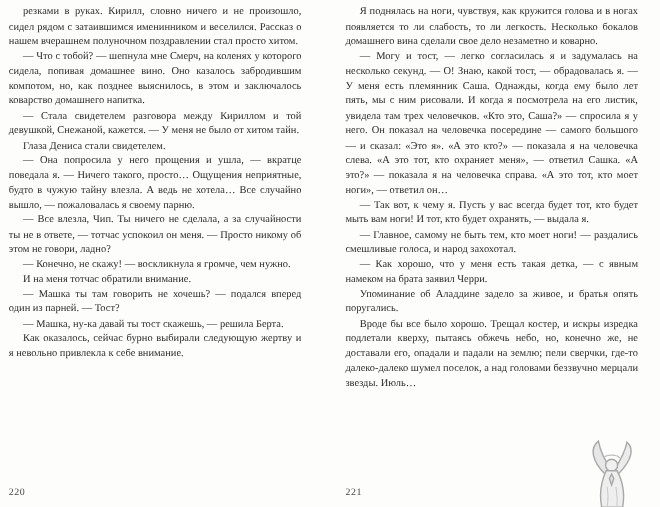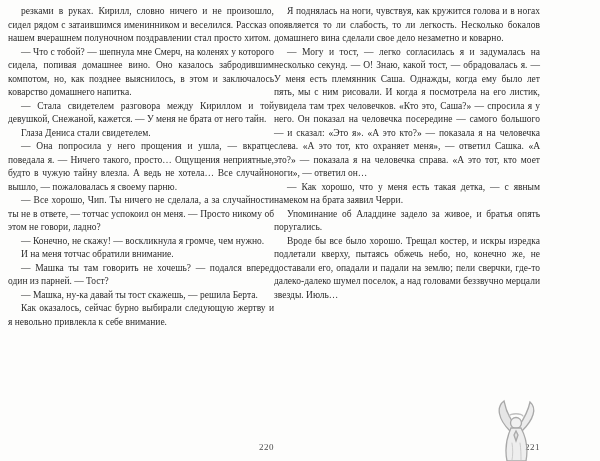--- a/index.html
+++ b/index.html
@@ -7,20 +7,21 @@
     padding: 0;
     background: #fdfdfc;
   }
   .spread {
     position: relative;
     width: 600px;
     height: 461px;
     box-sizing: border-box;
     padding: 5px 8px 0 8px;
     display: flex;
+    gap: 40px;
     font-family: "Liberation Serif", "DejaVu Serif", serif;
     color: #2b2b2b;
     overflow: hidden;
     border-radius: 27px;
   }
   .page {
     position: relative;
     width: 266px;
     height: 456px;
     box-sizing: border-box;
@@ -34,21 +35,21 @@
   }
   .page-text p.para {
     margin: 0;
     text-indent: 13px;
   }
   .page-number {
     position: absolute;
     bottom: 9px;
     left: 0;
     width: 100%;
-    text-align: right;
+    text-align: left;
     font-size: 9px;
     letter-spacing: 0.5px;
     color: #4a4a4a;
   }
   .corner-art {
     position: absolute;
     right: -2px;
     bottom: -4px;
     width: 52px;
     height: 68px;
@@ -57,37 +58,39 @@
 </style>
 </head>
 <body>
 
 <div class="spread">
 
   <div class="page">
     <div class="page-text">
         <p class="para">резками в руках. Кирилл, словно ничего и не произошло, сидел рядом с затаившимся именинником и веселился. Рассказ о нашем вчерашнем полуночном поздравлении стал просто хитом.</p>
         <p class="para">— Что с тобой? — шепнула мне Смерч, на коленях у которого сидела, попивая домашнее вино. Оно казалось забродившим компотом, но, как позднее выяснилось, в этом и заключалось коварство домашнего напитка.</p>
-        <p class="para">— Стала свидетелем разговора между Кириллом и той девушкой, Снежаной, кажется. — У меня не брата от него тайн.</p>
+        <p class="para">— Стала свидетелем разговора между Кириллом и той девушкой, Снежаной, кажется. — У меня не было от хитом тайн.</p>
         <p class="para">Глаза Дениса стали свидетелем.</p>
         <p class="para">— Она попросила у него прощения и ушла, — вкратце поведала я. — Ничего такого, просто… Ощущения неприятные, будто в чужую тайну влезла. А ведь не хотела… Все случайно вышло, — пожаловалась я своему парню.</p>
-        <p class="para">— Все хорошо, Чип. Ты ничего не сделала, а за случайности ты не в ответе, — тотчас успокоил он меня. — Просто никому об этом не говори, ладно?</p>
+        <p class="para">— Все влезла, Чип. Ты ничего не сделала, а за случайности ты не в ответе, — тотчас успокоил он меня. — Просто никому об этом не говори, ладно?</p>
         <p class="para">— Конечно, не скажу! — воскликнула я громче, чем нужно.</p>
         <p class="para">И на меня тотчас обратили внимание.</p>
         <p class="para">— Машка ты там говорить не хочешь? — подался вперед один из парней. — Тост?</p>
         <p class="para">— Машка, ну-ка давай ты тост скажешь, — решила Берта.</p>
         <p class="para">Как оказалось, сейчас бурно выбирали следующую жертву и я невольно привлекла к себе внимание.</p>
       </div>
     <div class="page-number">220</div>
   </div>
 
   <div class="page">
     <div class="page-text">
         <p class="para">Я поднялась на ноги, чувствуя, как кружится голова и в ногах появляется то ли слабость, то ли легкость. Несколько бокалов домашнего вина сделали свое дело незаметно и коварно.</p>
         <p class="para">— Могу и тост, — легко согласилась я и задумалась на несколько секунд. — О! Знаю, какой тост, — обрадовалась я. — У меня есть племянник Саша. Однажды, когда ему было лет пять, мы с ним рисовали. И когда я посмотрела на его листик, увидела там трех человечков. «Кто это, Саша?» — спросила я у него. Он показал на человечка посередине — самого большого — и сказал: «Это я». «А это кто?» — показала я на человечка слева. «А это тот, кто охраняет меня», — ответил Сашка. «А это?» — показала я на человечка справа. «А это тот, кто моет ноги», — ответил он…</p>
+        <p class="para">— Так вот, к чему я. Пусть у вас всегда будет тот, кто будет мыть вам ноги! И тот, кто будет охранять, — выдала я.</p>
+        <p class="para">— Главное, самому не быть тем, кто моет ноги! — раздались смешливые голоса, и народ захохотал.</p>
         <p class="para">— Как хорошо, что у меня есть такая детка, — с явным намеком на брата заявил Черри.</p>
         <p class="para">Упоминание об Аладдине задело за живое, и братья опять поругались.</p>
         <p class="para">Вроде бы все было хорошо. Трещал костер, и искры изредка подлетали кверху, пытаясь обжечь небо, но, конечно же, не доставали его, опадали и падали на землю; пели сверчки, где-то далеко-далеко шумел поселок, а над головами беззвучно мерцали звезды. Июль…</p>
       </div>
     <div class="page-number">221</div>
 
     <svg class="corner-art" viewBox="0 0 52 68" xmlns="http://www.w3.org/2000/svg">
       <g fill="none" stroke="#9a9a9a" stroke-width="1.3" stroke-linecap="round">
 
         <path d="M20 34 C8 22, 6 10, 14 4 C16 14, 20 22, 25 28" fill="#e3e3e3"></path>

